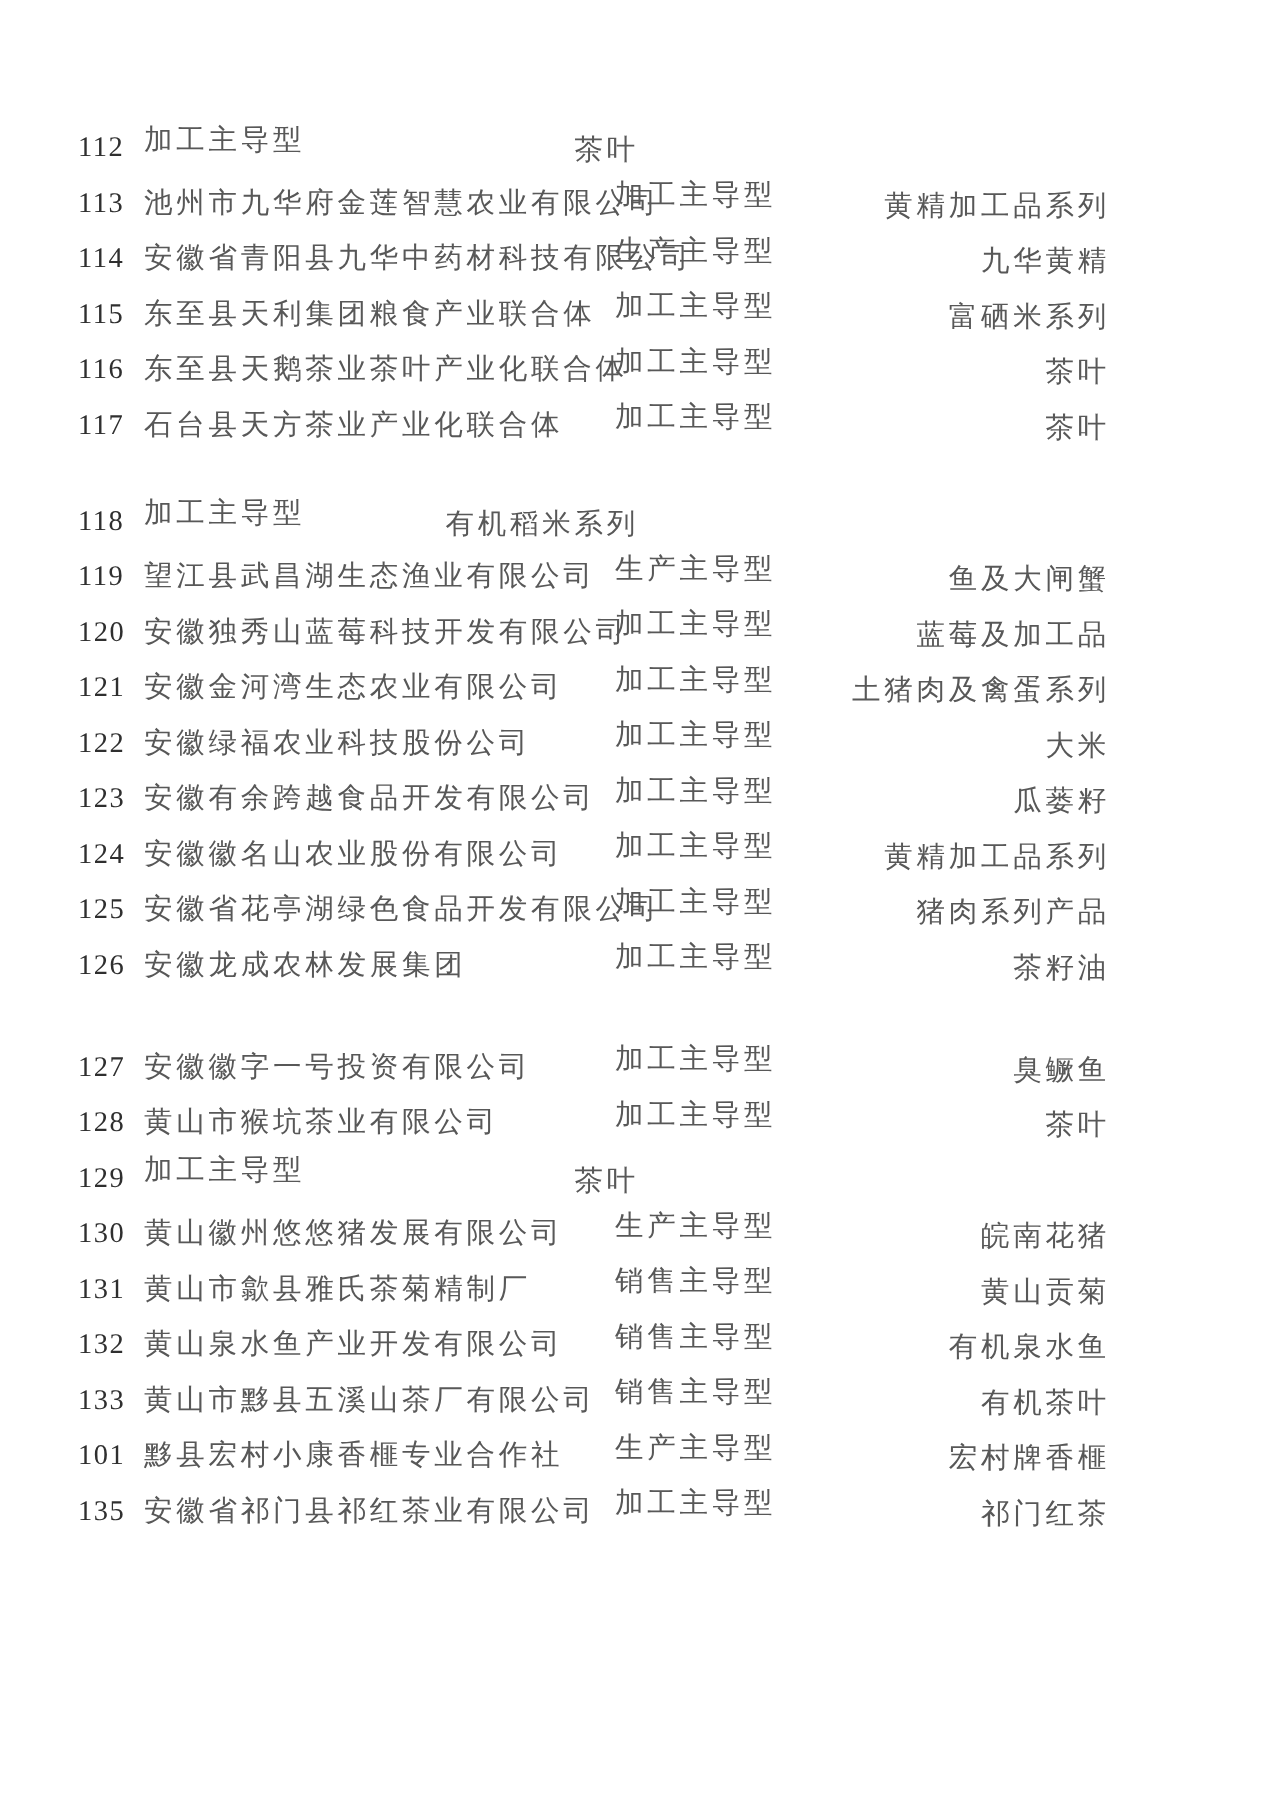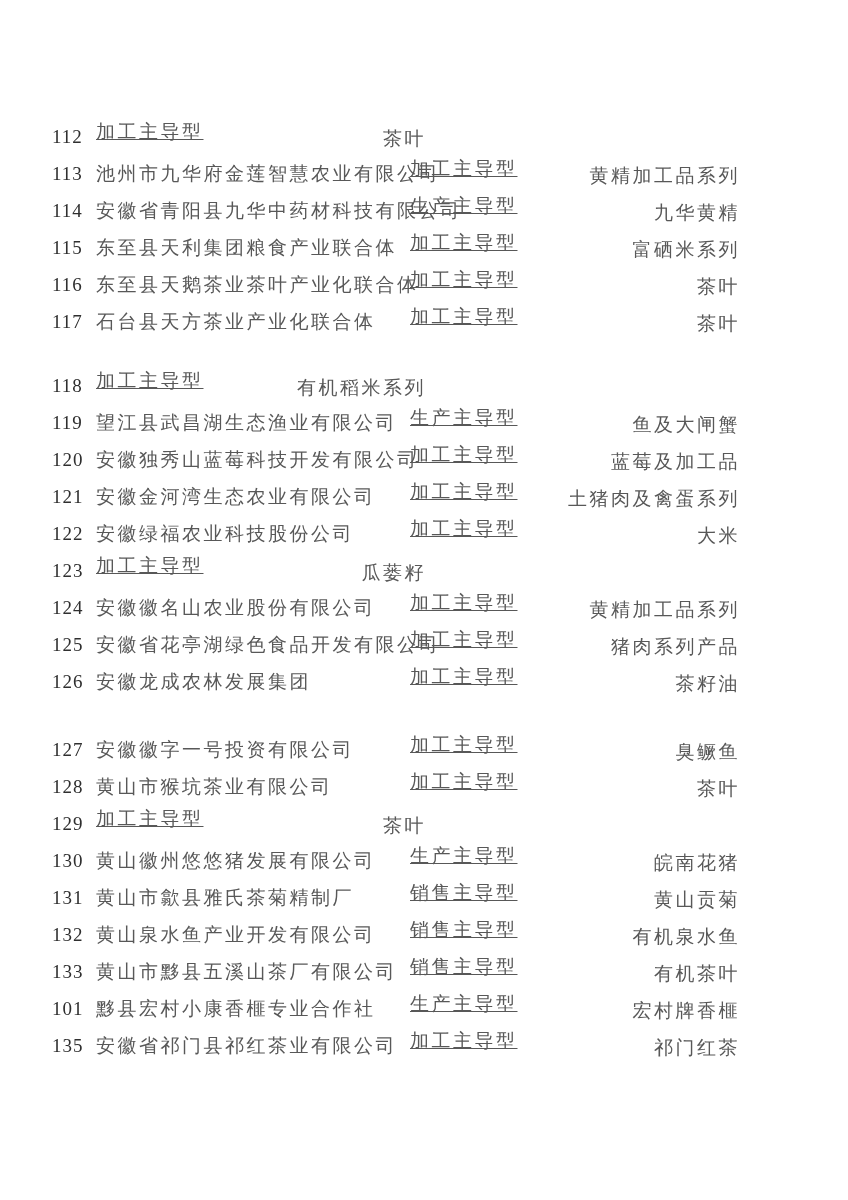--- a/index.html
+++ b/index.html
@@ -6,21 +6,21 @@
   .page {
     position: relative;
     width: 848px;
     height: 1200px;
     margin: 0 auto;
     background: #ffffff;
     overflow: hidden;
     font-family: "Liberation Serif", "DejaVu Serif", serif;
   }
   .table {
-    padding-top: 118px;
+    padding-top: 80px;
     padding-left: 52px;
   }
   .group { margin: 0; }
   .group + .group { margin-top: 27px; }
   .group:last-child { margin-top: 31px; }
   .row {
     display: flex;
     align-items: center;
     height: 37px;
   }
@@ -38,21 +38,20 @@
     letter-spacing: 1px;
   }
   .cell-name {
     width: 314px;
     text-align: left;
   }
   .cell-type {
     width: 100px;
     text-align: left;
     transform: translateY(-5px);
-    text-decoration: underline;
   }
   .cell-product {
     width: 230px;
     margin-left: 0px;
     text-align: right;
     transform: translateY(2px);
   }
 </style>
 </head>
 <body>
@@ -121,20 +120,21 @@
           <div class="cell cell-product">土猪肉及禽蛋系列</div>
         </div>
         <div class="row">
           <div class="cell cell-no">122</div>
           <div class="cell cell-name">安徽绿福农业科技股份公司</div>
           <div class="cell cell-type">加工主导型</div>
           <div class="cell cell-product">大米</div>
         </div>
         <div class="row">
           <div class="cell cell-no">123</div>
+          <div class="cell cell-name">安徽有余跨越食品开发有限公司</div>
           <div class="cell cell-type">加工主导型</div>
           <div class="cell cell-product">瓜蒌籽</div>
         </div>
         <div class="row">
           <div class="cell cell-no">124</div>
           <div class="cell cell-name">安徽徽名山农业股份有限公司</div>
           <div class="cell cell-type">加工主导型</div>
           <div class="cell cell-product">黄精加工品系列</div>
         </div>
         <div class="row">

